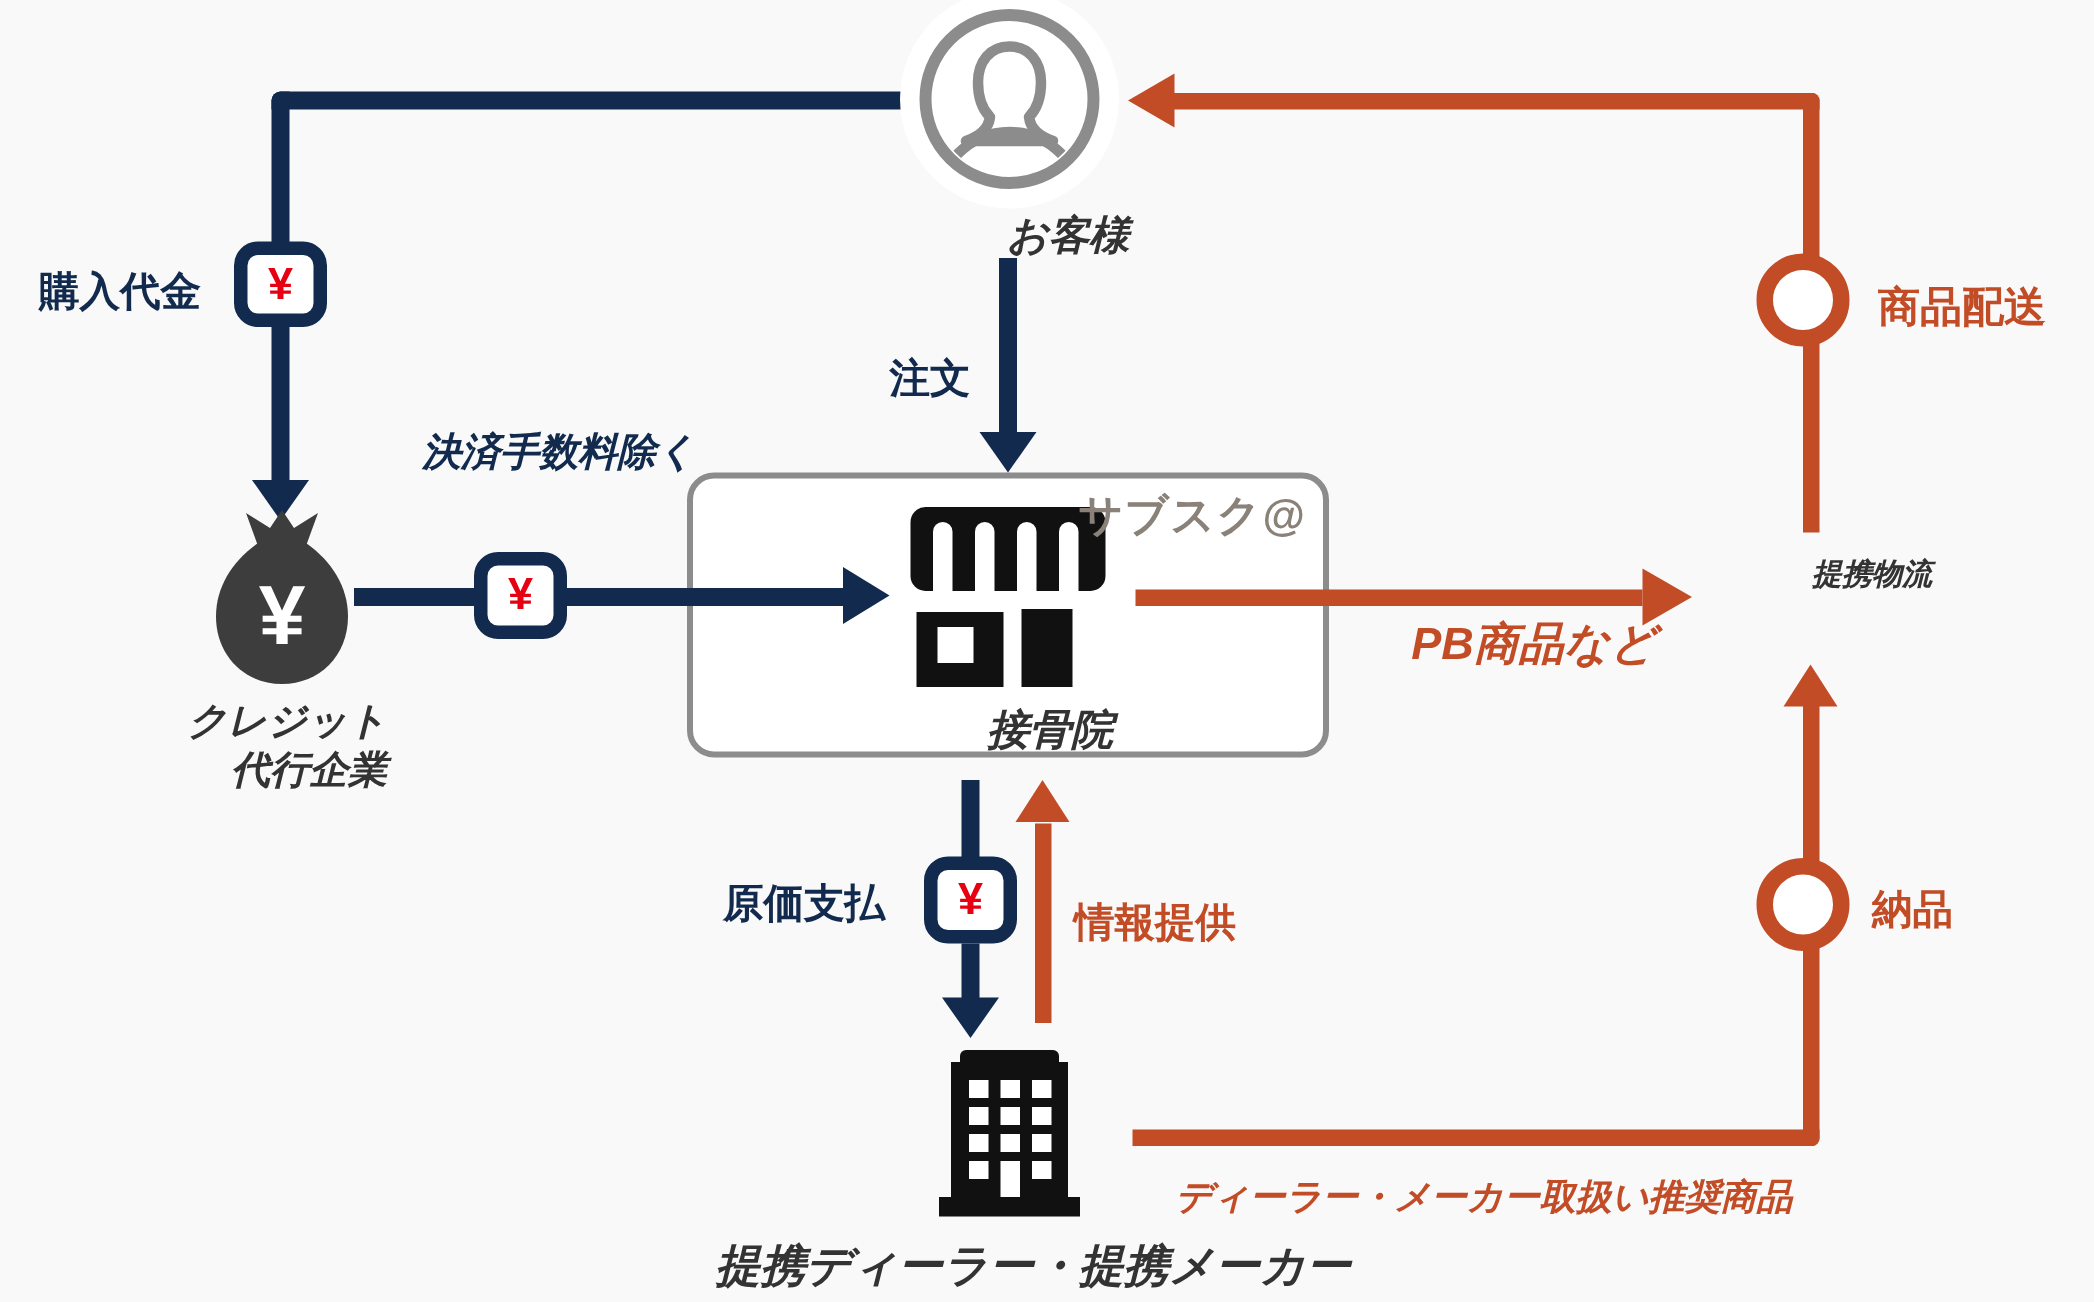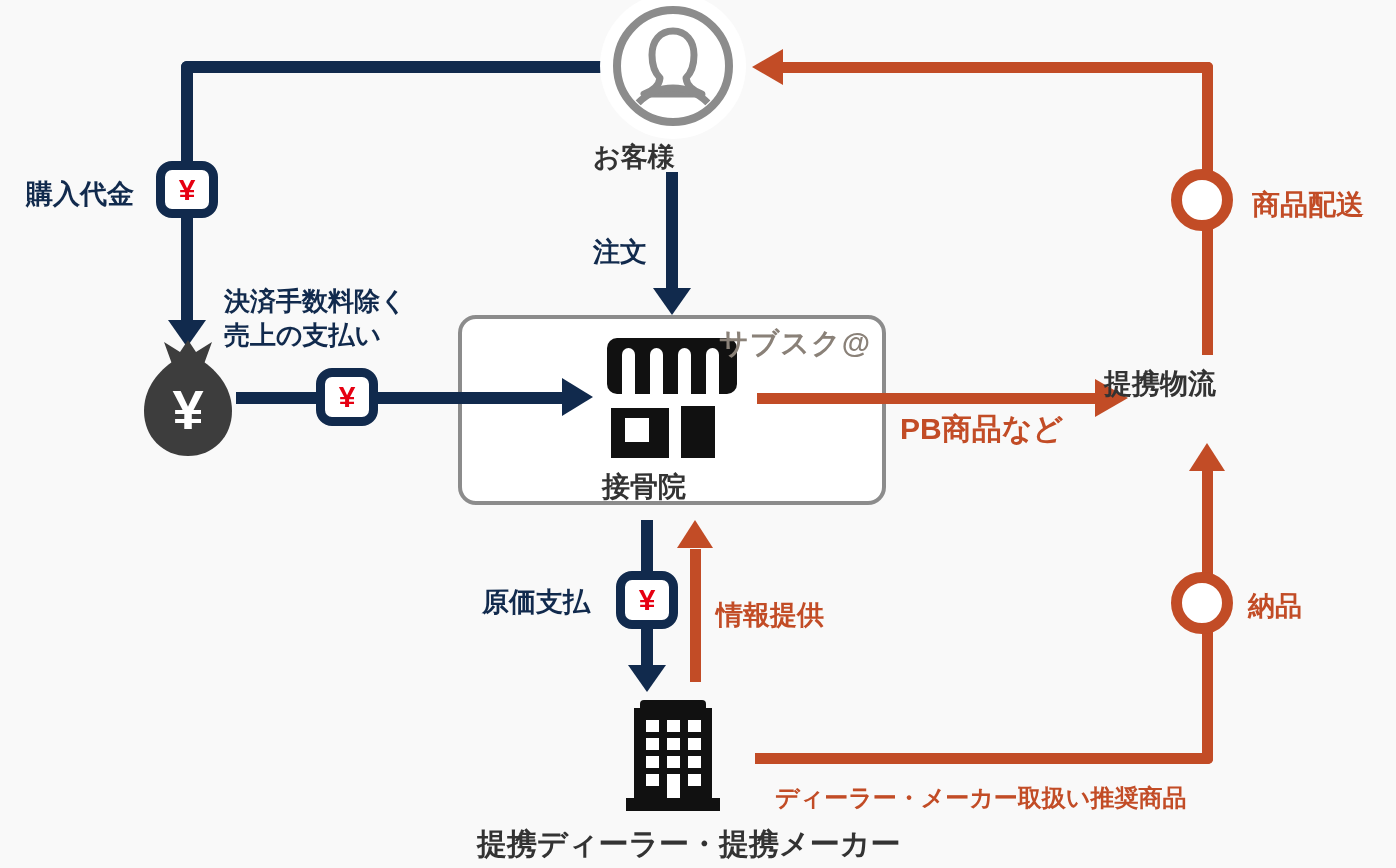--- a/index.html
+++ b/index.html
@@ -26,21 +26,21 @@
     color:#e60012;font-weight:900;font-size:30px;font-family:"Liberation Sans","DejaVu Sans",sans-serif;
   }
   .ring{
     position:absolute;box-sizing:border-box;width:62px;height:62px;background:#ffffff;
     border:11px solid #c24c26;border-radius:50%;
   }
   .store-box{
     position:absolute;left:458px;top:315px;width:428px;height:190px;box-sizing:border-box;
     background:#ffffff;border:4px solid #8c8c8c;border-radius:18px;
   }
-  .center{text-align:left;}
+  .center{text-align:right;font-style:italic;}
   .right{text-align:center;}
 </style>
 </head>
 <body>
 
 <div class="canvas">
 
   <div class="store-box"></div>
 
   <div class="nline" style="left:181px;top:61px;width:459px;height:12px;border-top-left-radius:6px;"></div>
@@ -53,21 +53,20 @@
   <div class="lbl navy-t" style="left:26px;top:176px;font-size:27px;">購入代金</div>
 
   <div class="nline" style="left:236px;top:392px;width:82px;height:12px;"></div>
   <div class="yen-badge" style="left:316px;top:368px;width:62px;height:58px;">
       <span>¥</span>
     </div>
   <div class="nline" style="left:376px;top:392px;width:186px;height:12px;"></div>
   <div class="arrow ar-right-n" style="left:562px;top:378px;"></div>
   <div class="lbl navy-t center" style="left:224px;top:284px;width:240px;font-size:26px;line-height:34px;">
     <div>決済手数料除く</div>
-    <div>売上の支払い</div>
   </div>
 
   <div class="nline" style="left:666px;top:172px;width:12px;height:118px;"></div>
   <div class="arrow ar-down-n" style="left:653px;top:288px;"></div>
   <div class="lbl navy-t" style="left:593px;top:234px;font-size:27px;">注文</div>
 
   <div class="nline" style="left:641px;top:520px;width:12px;height:52px;"></div>
   <div class="yen-badge" style="left:616px;top:571px;width:62px;height:58px;">
       <span>¥</span>
     </div>
@@ -107,35 +106,39 @@
       <path d="M40 112 C51 101 62 97 75 97 C88 97 99 101 110 112"></path>
     </g>
   </svg>
   <div class="lbl dark-t center" style="left:593px;top:139px;width:160px;font-size:27px;">お客様</div>
 
   <svg class="abs" style="left:140px;top:336px;" width="96" height="126" viewBox="0 0 96 126">
     <path d="M32 28 L24 6 L40 16 L48 4 L56 16 L72 6 L64 28 Z" fill="#3d3d3d"></path>
     <path d="M32 26 H64 C81 38 92 55 92 75 C92 101 73 120 48 120 C23 120 4 101 4 75 C4 55 15 38 32 26 Z" fill="#3d3d3d"></path>
     <text x="48" y="93" text-anchor="middle" font-size="56" font-weight="bold" fill="#ffffff" font-family="Liberation Sans, DejaVu Sans, sans-serif">¥</text>
   </svg>
+  <div class="lbl dark-t center" style="left:118px;top:464px;width:140px;font-size:26px;line-height:33px;">
+    <div>クレジット</div>
+    <div>代行企業</div>
+  </div>
 
   <svg class="abs" style="left:605px;top:336px;" width="134" height="128" viewBox="0 0 134 128">
     <rect x="2" y="2" width="130" height="56" rx="10" fill="#111111"></rect>
     <rect x="17" y="12" width="13" height="58" rx="6.5" fill="#ffffff"></rect>
     <rect x="45" y="12" width="13" height="58" rx="6.5" fill="#ffffff"></rect>
     <rect x="73" y="12" width="13" height="58" rx="6.5" fill="#ffffff"></rect>
     <rect x="101" y="12" width="13" height="58" rx="6.5" fill="#ffffff"></rect>
     <rect x="6" y="72" width="58" height="50" fill="#111111"></rect>
     <rect x="20" y="82" width="24" height="24" fill="#ffffff"></rect>
     <rect x="76" y="70" width="34" height="52" fill="#111111"></rect>
   </svg>
   <div class="lbl dark-t center" style="left:602px;top:468px;width:140px;font-size:28px;">接骨院</div>
   <div class="lbl right" style="left:714px;top:324px;width:162px;font-size:29px;color:#8a8178;letter-spacing:1px;">サブスク@</div>
 
-  <div class="lbl dark-t center" style="left:1104px;top:366px;width:160px;font-size:28px;line-height:35px;">
+  <div class="lbl dark-t center" style="left:1128px;top:366px;width:160px;font-size:20px;line-height:35px;">
     <div>提携物流</div>
   </div>
 
   <svg class="abs" style="left:626px;top:700px;" width="94" height="115" viewBox="0 0 94 115">
     <rect x="14" y="0" width="66" height="16" rx="4" fill="#111111"></rect>
     <rect x="8" y="8" width="78" height="92" fill="#111111"></rect>
     <rect x="0" y="98" width="94" height="13" fill="#111111"></rect>
     <rect x="20" y="20" width="13" height="12" fill="#ffffff"></rect>
     <rect x="41" y="20" width="13" height="12" fill="#ffffff"></rect>
     <rect x="62" y="20" width="13" height="12" fill="#ffffff"></rect>

